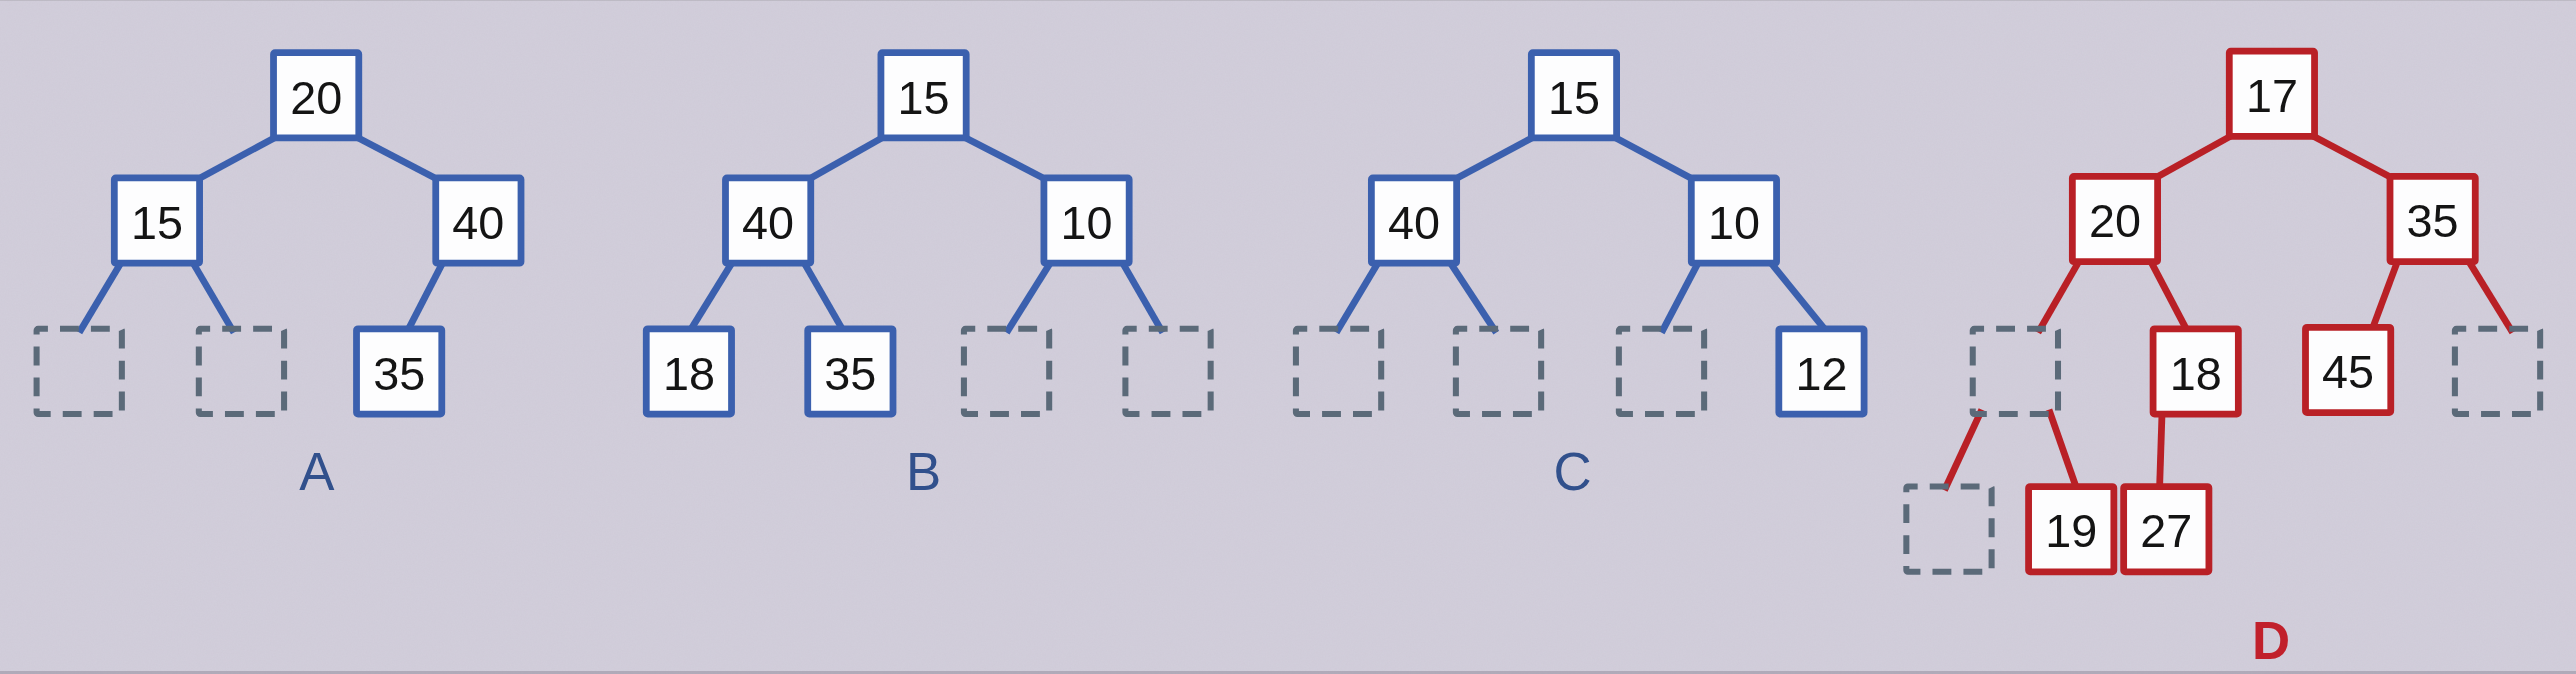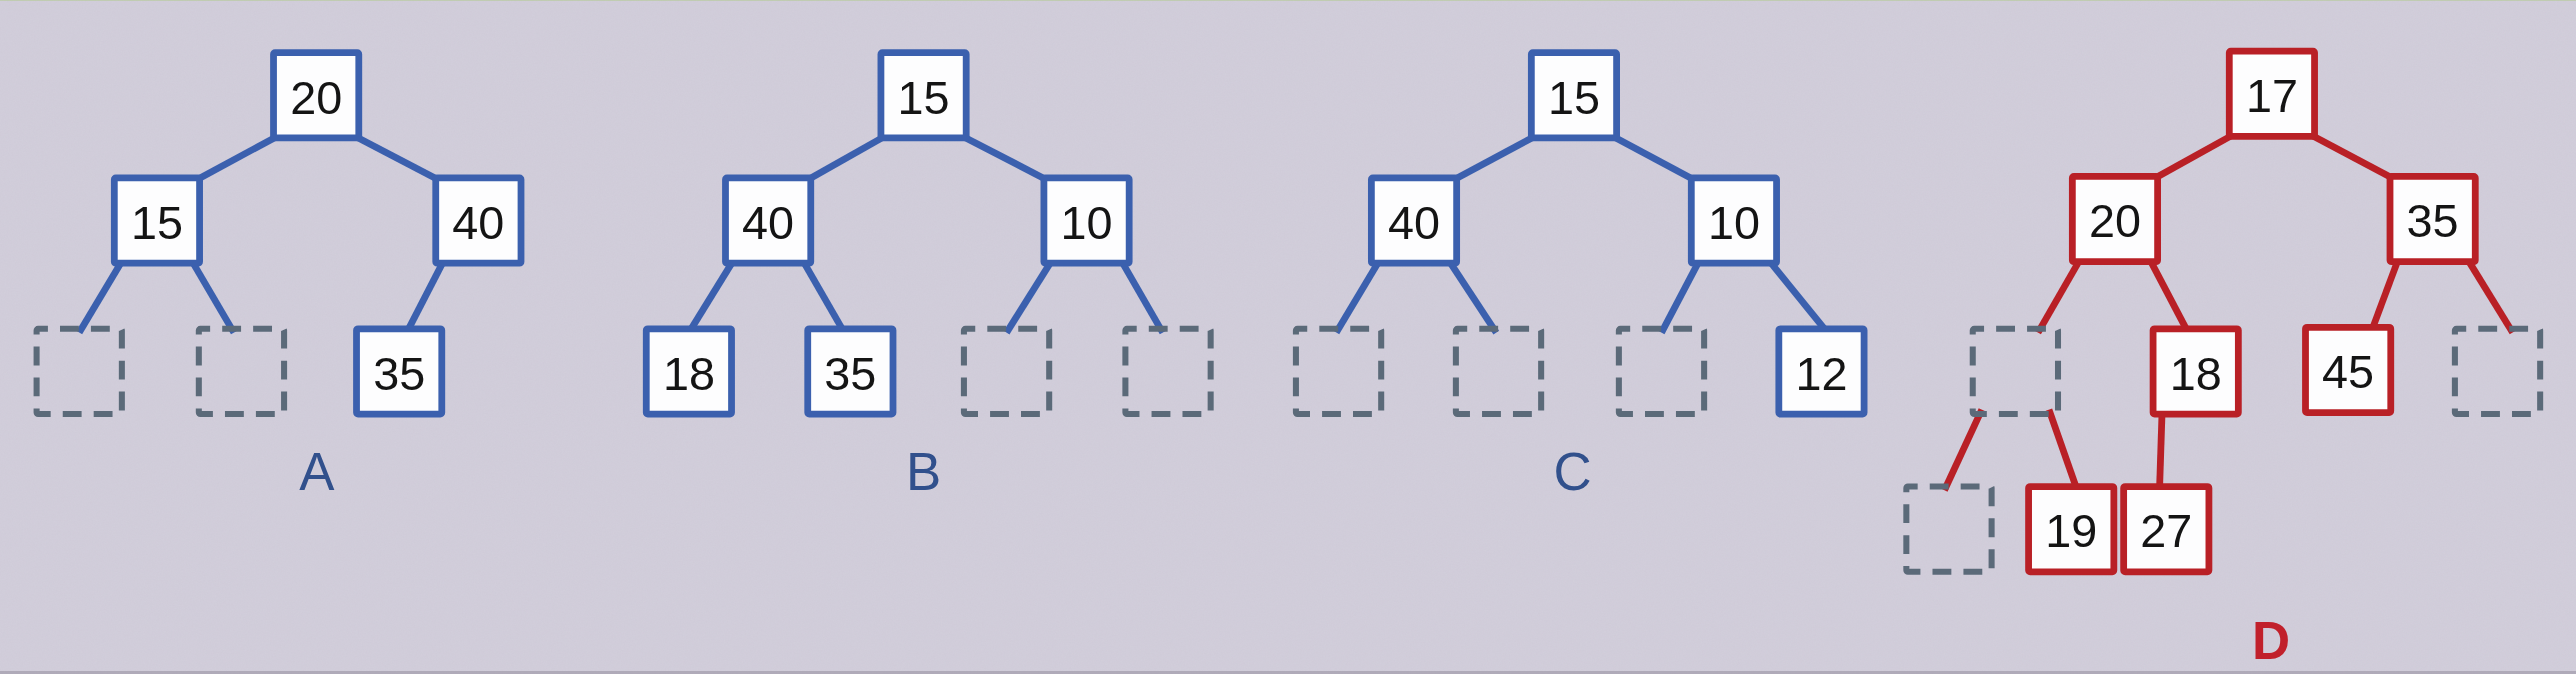--- a/index.html
+++ b/index.html
@@ -6,21 +6,21 @@
     margin: 0;
     padding: 0;
     background: #c8c4d2;
     font-family: "Liberation Sans", "DejaVu Sans", sans-serif;
   }
   .canvas-wrap {
     position: relative;
     width: 2576px;
     height: 675px;
     overflow: hidden;
-    background: #84cc16;
+    background: #737373;
   }
   svg text {
     font-family: "Liberation Sans", "DejaVu Sans", sans-serif;
     user-select: none;
   }
 </style>
 </head>
 <body>
 
 <div class="canvas-wrap">

